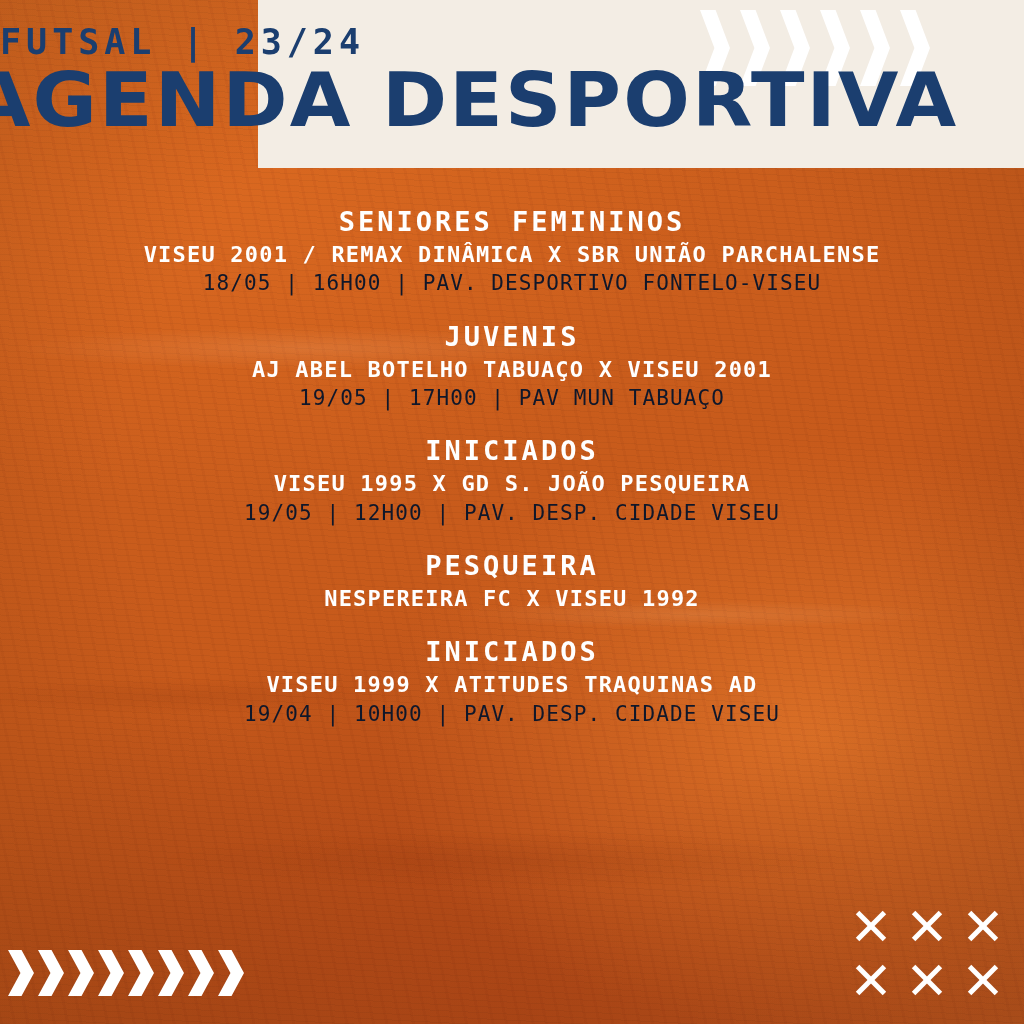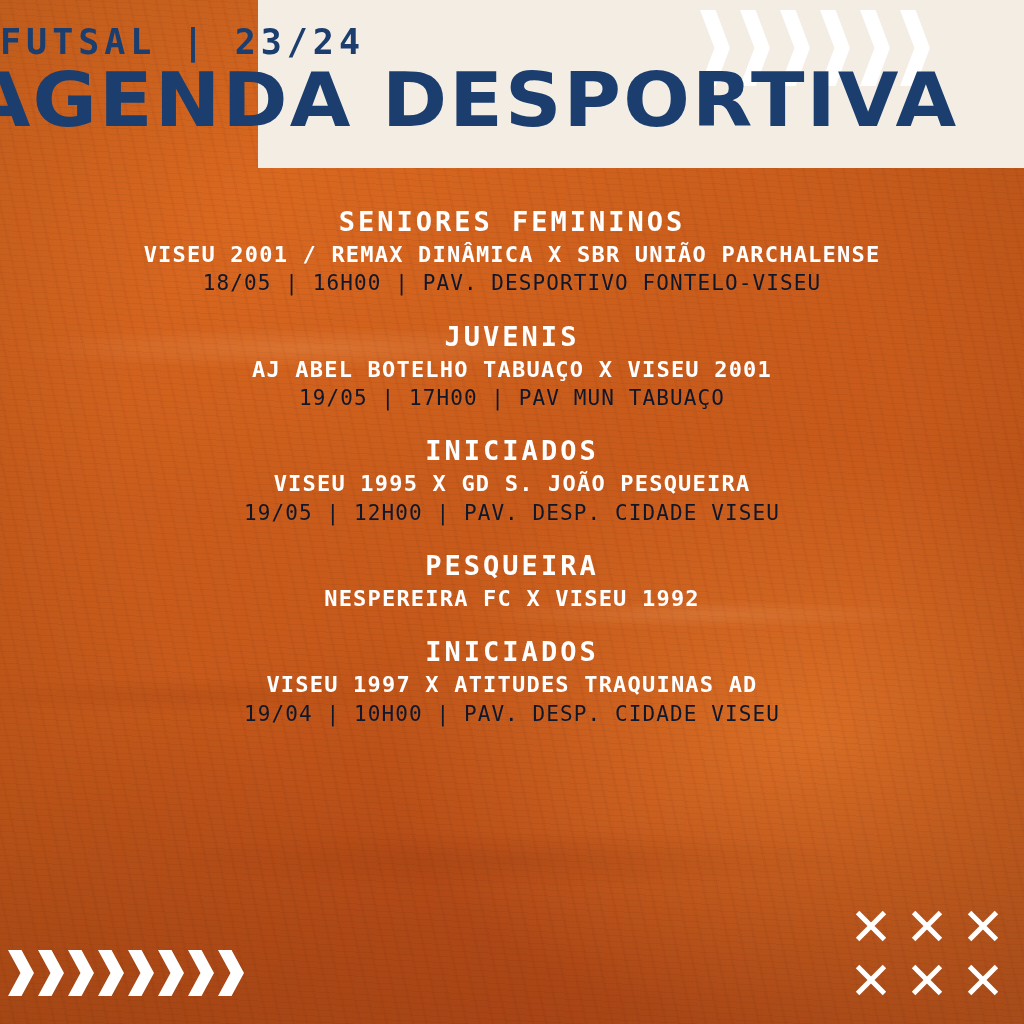--- a/index.html
+++ b/index.html
@@ -258,21 +258,21 @@
       <p class="fx-info">19/05 | 12H00 | PAV. DESP. CIDADE VISEU</p>
     </div>
 
     <div class="fixture">
       <p class="fx-cat">PESQUEIRA</p>
       <p class="fx-match">NESPEREIRA FC X VISEU 1992</p>
     </div>
 
     <div class="fixture">
       <p class="fx-cat">INICIADOS</p>
-      <p class="fx-match">VISEU 1997 X ATITUDES TRAQUINAS AD</p>
+      <p class="fx-match">VISEU 1999 X ATITUDES TRAQUINAS AD</p>
       <p class="fx-info">19/04 | 10H00 | PAV. DESP. CIDADE VISEU</p>
     </div>
 
   </div>
 
   <div class="arrows">
     <div class="arrow"></div>
     <div class="arrow"></div>
     <div class="arrow"></div>
     <div class="arrow"></div>

